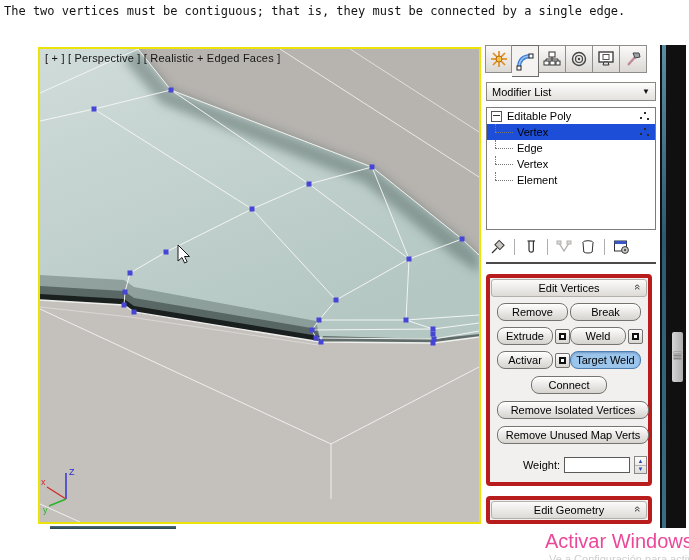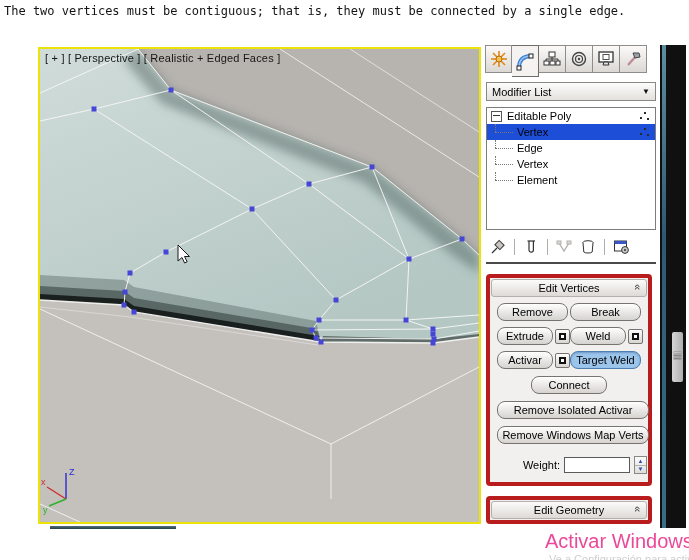--- a/index.html
+++ b/index.html
@@ -347,24 +347,24 @@
         <div class="mini">
             <b></b>
           </div>
       </div>
       <div class="btn half active-blue">Target Weld</div>
     </div>
     <div class="center-row">
       <div class="btn" style="width:76px;">Connect</div>
     </div>
     <div class="full">
-      <div class="btn">Remove Isolated Activar</div>
+      <div class="btn">Remove Isolated Vertices</div>
     </div>
     <div class="full">
-      <div class="btn">Remove Windows Map Verts</div>
+      <div class="btn">Remove Unused Map Verts</div>
     </div>
     <div id="weight-row">
       <span>Weight:</span>
       <input id="weight-input" type="text" value="" style="">
       <div id="spinner">
         <div>▲</div>
         <div>▼</div>
       </div>
     </div>
   </div>

